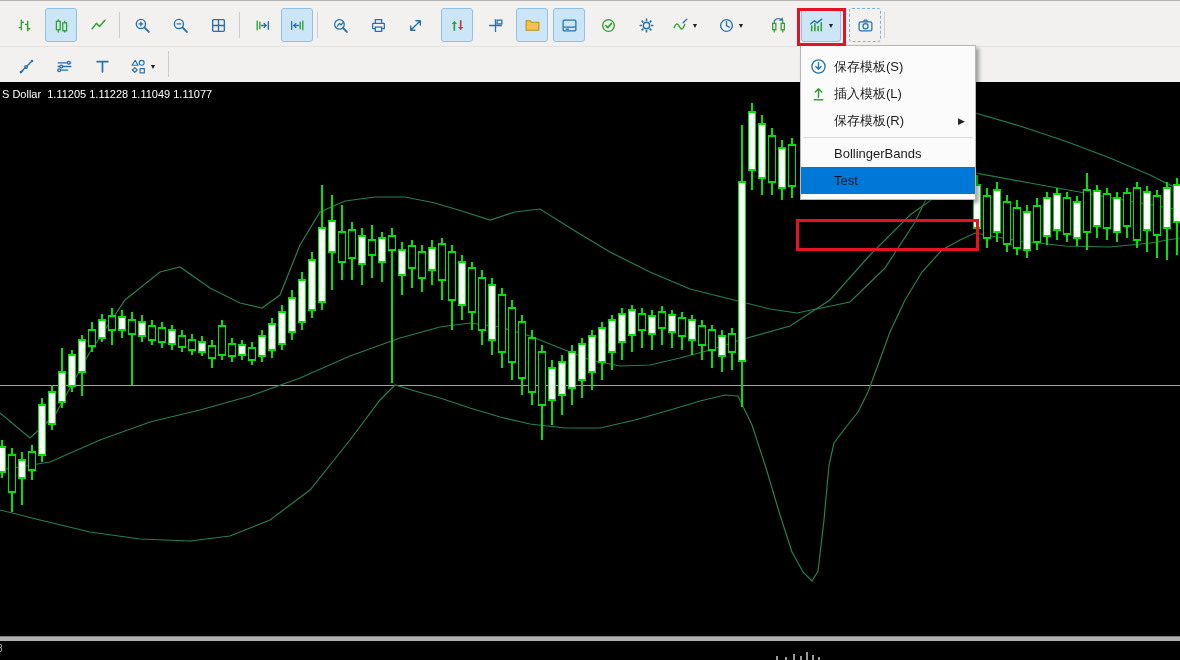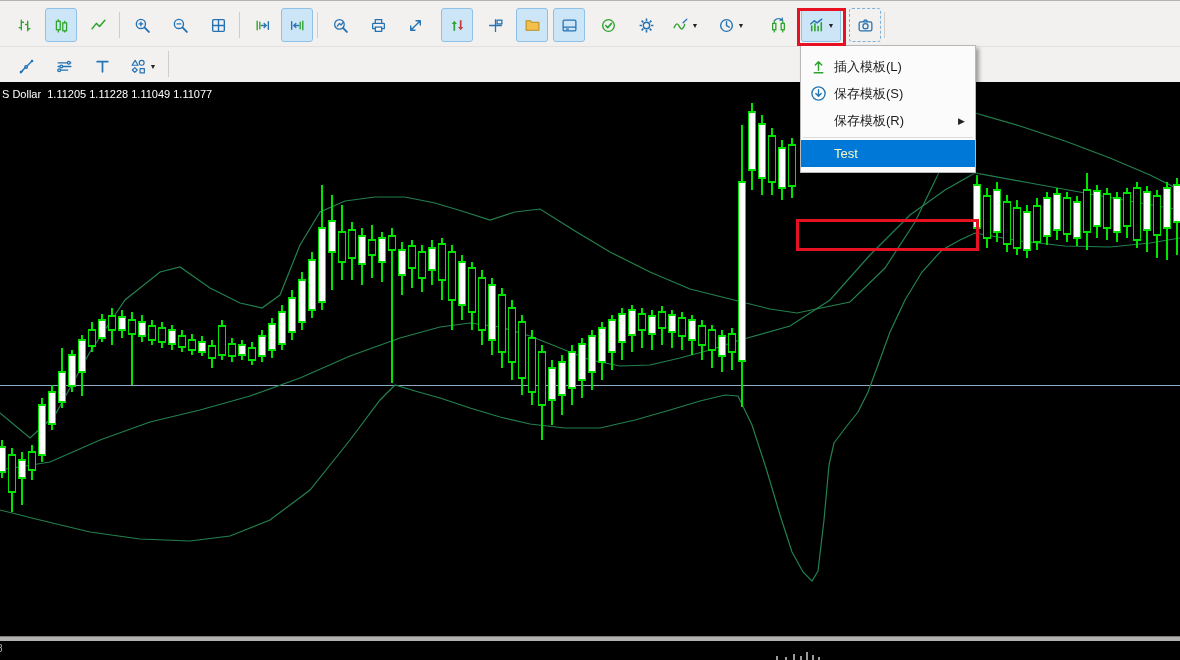--- a/index.html
+++ b/index.html
@@ -28,21 +28,21 @@
   .bottom-pane{position:absolute;left:0;top:641px;width:1180px;height:19px;background:#000;z-index:4;}
   .bp-label{position:absolute;left:-3px;top:2px;color:#b9b9b9;font-size:10px;}
   .vt{position:absolute;bottom:0;width:2px;background:#9a9a9a;}
   
   .menu{position:absolute;left:800px;top:45px;width:176px;background:#fbfbfb;
         border:1px solid #b8b8b8;box-shadow:3px 3px 4px rgba(0,0,0,.35);
         padding:7px 0 5px 0;z-index:50;box-sizing:border-box;}
   .mi{position:relative;height:27px;display:flex;align-items:center;font-size:13px;color:#1b1b1b;}
   .mi .milabel{margin-left:33px;}
   .mi .mico{position:absolute;left:9px;top:5px;width:17px;height:17px;}
-  .mi.sel{background:#0078d7;color:#fef9c3;}
+  .mi.sel{background:#0078d7;color:#0f172a;}
   .subarrow{position:absolute;right:10px;font-size:9px;color:#222;}
   .msep{height:1px;background:#dcdcdc;margin:3px 2px 2px 2px;}
   
   .redbox{position:absolute;border:3px solid #e81123;box-sizing:border-box;z-index:60;pointer-events:none;}
   #redbox-toolbar{left:797px;top:8px;width:49px;height:38px;}
   #redbox-menu{left:796px;top:219px;width:183px;height:32px;}
 </style>
 </head>
 <body>
 
@@ -455,38 +455,41 @@
             <rect x="9.5" y="10" width="4" height="4"></rect>
           </svg>
           <span class="dd">▼</span>
         </div>
       <div class="tsep" style="left:168px;top:4px"></div>
     </div>
   </div>
 
   <div class="menu">
     <div class="mi">
+      <span class="mico"><svg width="17" height="17" viewBox="0 0 16 16" fill="none" stroke="#2577b5" stroke-width="1.3" stroke-linecap="round" stroke-linejoin="round">
+            <circle cx="8" cy="8" r="6.2"></circle>
+            <path d="M8 4.5v6M5.5 8L8 10.5 10.5 8"></path>
+          </svg></span>
+      <span class="milabel">保存模板(S)</span>
+    </div>
+    <div class="mi">
       <span class="mico"><svg width="17" height="17" viewBox="0 0 16 16" fill="none" stroke="#2fa32f" stroke-width="1.4" stroke-linecap="round" stroke-linejoin="round">
             <path d="M8 11.5v-8M5 6.5L8 3.5l3 3"></path>
             <path d="M4 13.8h8"></path>
           </svg></span>
       <span class="milabel">插入模板(L)</span>
     </div>
     <div class="mi">
-      <span class="mico"><svg width="17" height="17" viewBox="0 0 16 16" fill="none" stroke="#2577b5" stroke-width="1.3" stroke-linecap="round" stroke-linejoin="round">
-            <circle cx="8" cy="8" r="6.2"></circle>
-            <path d="M8 4.5v6M5.5 8L8 10.5 10.5 8"></path>
-          </svg></span>
-      <span class="milabel">保存模板(S)</span>
-    </div>
-    <div class="mi">
       <span class="milabel">保存模板(R)</span>
       <span class="subarrow">▶</span>
     </div>
     <div class="msep"></div>
+    <div class="mi">
+      <span class="milabel">BollingerBands</span>
+    </div>
     <div class="mi sel">
       <span class="milabel">Test</span>
     </div>
   </div>
 
   <div class="redbox" id="redbox-toolbar"></div>
   <div class="redbox" id="redbox-menu"></div>
 
 </div>
 

